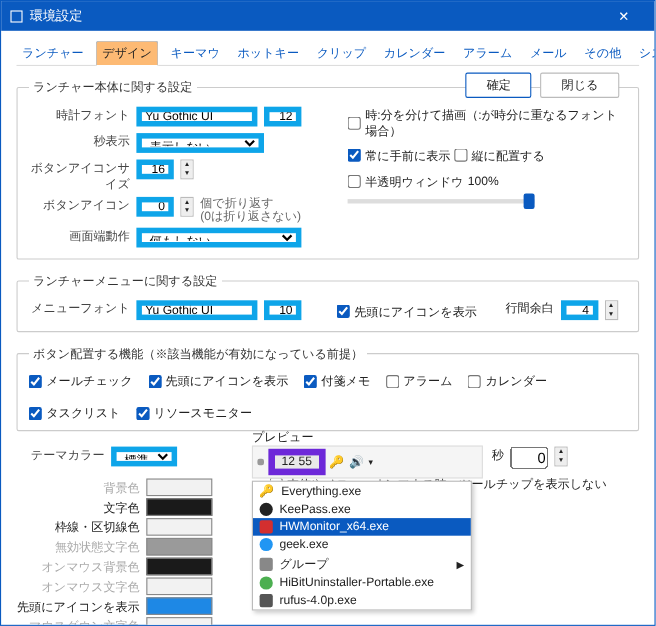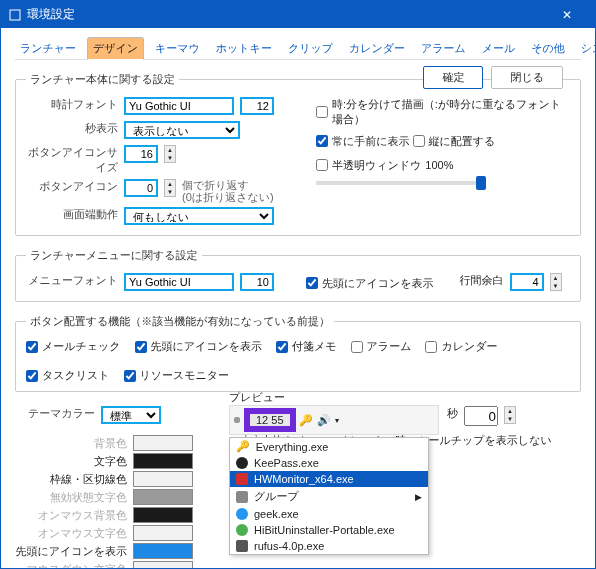--- a/index.html
+++ b/index.html
@@ -12,21 +12,21 @@
 .tab { padding:3px 5px; color:#0a5ac0; cursor:default; white-space:nowrap; }
 .tab.active { border:1px solid #bbb; border-bottom:1px solid #fff; border-radius:3px 3px 0 0; background:#fdba74; position:relative; top:1px; color:#222; }
 .topbtns { position:absolute; right:32px; top:38px; display:flex; gap:8px; }
 .btn { border:1px solid #0a5ac0; background:#fff; color:#222; padding:3px 18px; font-size:11px; border-radius:2px; }
 .btn.sec { border-color:#bbb; }
 fieldset { border:1px solid #ccc; border-radius:2px; margin-top:12px; padding:6px 10px 8px 10px; }
 legend { font-size:11px; padding:0 4px; color:#333; }
 .row { display:flex; gap:6px; margin-top:4px; min-height:20px; }
 .lbl { width:92px; text-align:right; color:#444; }
 .lblgray { color:#aaa; }
-input[type=text],select { border:2px solid #0ea5e9; height:18px; font-size:11px; padding:1px 3px; background:#fff; }
+input[type=text],select { border:5px solid #0ea5e9; height:18px; font-size:11px; padding:1px 3px; background:#fff; }
 .num { width:34px; text-align:right; }
 .spin { display:inline-flex; flex-direction:column; border:1px solid #bbb; height:18px; width:12px; }
 .spin span { font-size:6px; line-height:8px; text-align:center; background:#eee; }
 .cb { display:inline-flex; align-items:center; gap:4px; }
 .cb input { accent-color:#0a5ac0; width:12px;height:12px; }
 .slider { width:170px; height:4px; background:#ddd; position:relative; margin-top:6px; }
 .slider .knob { position:absolute; right:0; top:-5px; width:10px; height:14px; background:#0a5ac0; border-radius:2px; }
 .grpBtns { display:flex; gap:14px; flex-wrap:wrap; margin-top:4px; }
 .swatches { margin-top:8px; }
 .swr { display:flex; align-items:center; height:18px; }
@@ -272,29 +272,29 @@
         </div>
         <div class="mi">
           <span class="ico ico-lock"></span>
           <span>KeePass.exe</span>
         </div>
         <div class="mi sel">
           <span class="ico ico-hw"></span>
           <span>HWMonitor_x64.exe</span>
         </div>
         <div class="mi">
+          <span class="ico ico-geek"></span>
+          <span>geek.exe</span>
+        </div>
+        <div class="mi">
           <span class="ico ico-grp"></span>
           <span>グループ</span>
           <span class="arr">▶</span>
         </div>
         <div class="mi">
-          <span class="ico ico-geek"></span>
-          <span>geek.exe</span>
-        </div>
-        <div class="mi">
           <span class="ico ico-hibit"></span>
           <span>HiBitUninstaller-Portable.exe</span>
         </div>
         <div class="mi">
           <span class="ico ico-rufus"></span>
           <span>rufus-4.0p.exe</span>
         </div>
       </div>
   </div>
 </div>

